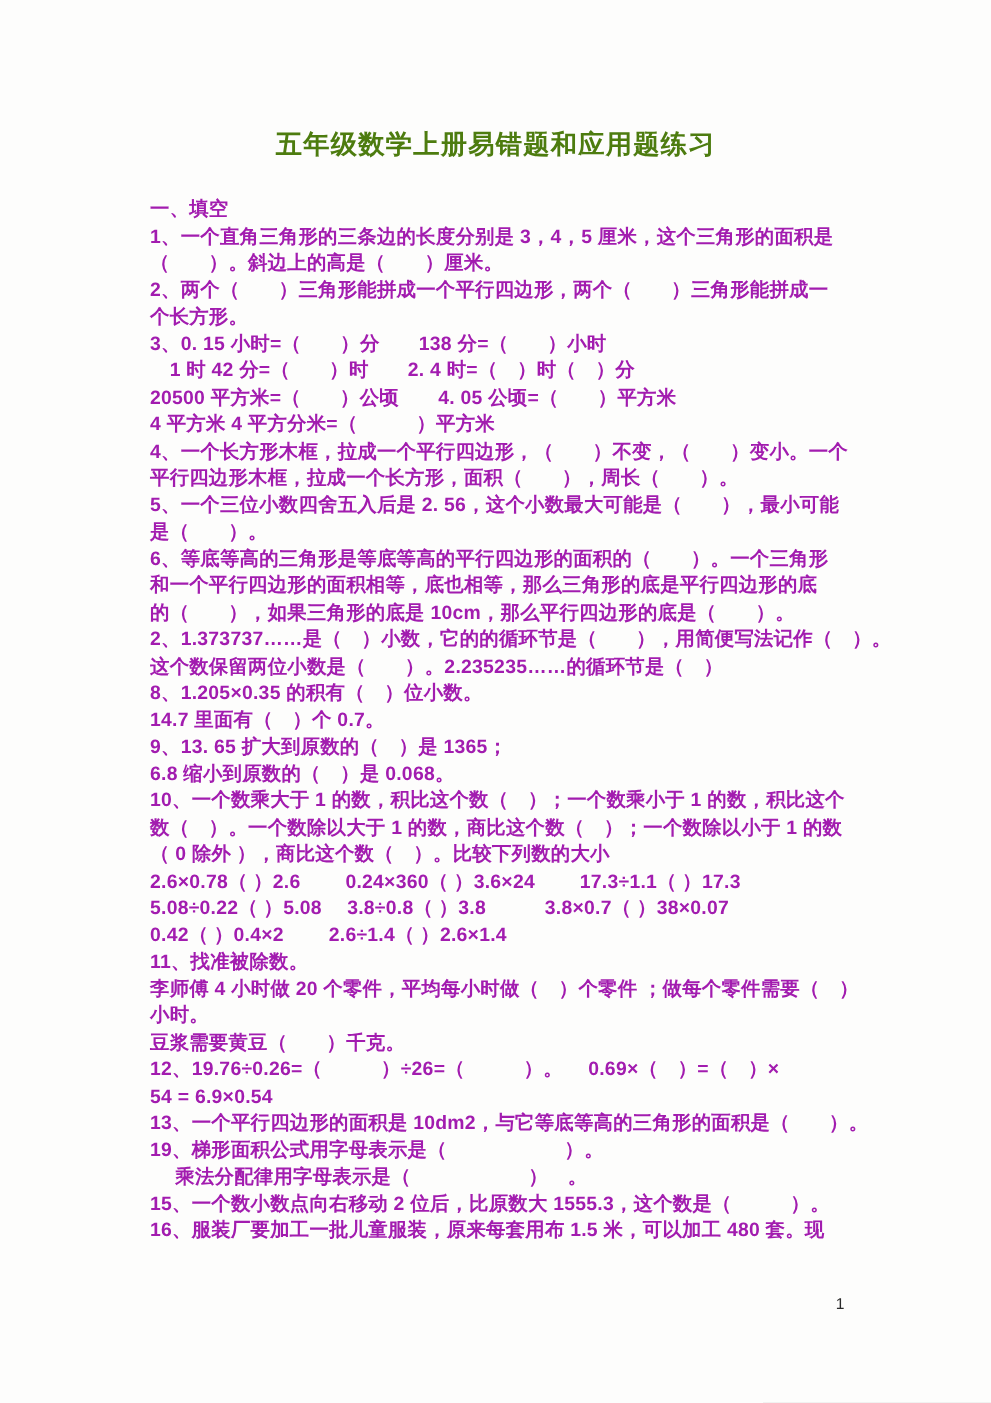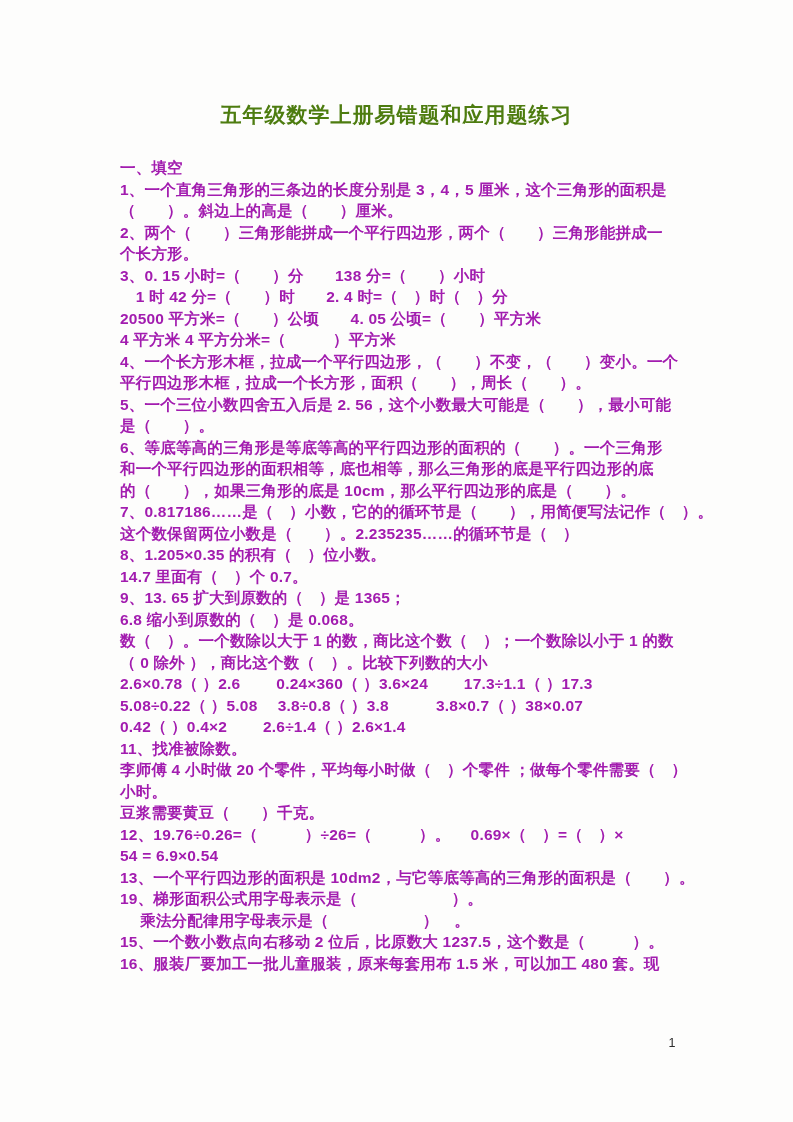--- a/index.html
+++ b/index.html
@@ -72,38 +72,39 @@
       <div class="line">　1 时 42 分=（　　）时　　2. 4 时=（　）时（　）分</div>
       <div class="line">20500 平方米=（　　）公顷　　4. 05 公顷=（　　）平方米</div>
       <div class="line">4 平方米 4 平方分米=（　　　）平方米</div>
       <div class="line">4、一个长方形木框，拉成一个平行四边形，（　　）不变，（　　）变小。一个</div>
       <div class="line">平行四边形木框，拉成一个长方形，面积（　　），周长（　　）。</div>
       <div class="line">5、一个三位小数四舍五入后是 2. 56，这个小数最大可能是（　　），最小可能</div>
       <div class="line">是（　　）。</div>
       <div class="line">6、等底等高的三角形是等底等高的平行四边形的面积的（　　）。一个三角形</div>
       <div class="line">和一个平行四边形的面积相等，底也相等，那么三角形的底是平行四边形的底</div>
       <div class="line">的（　　），如果三角形的底是 10cm，那么平行四边形的底是（　　）。</div>
-      <div class="line">7、0.817186……是（　）小数，它的的循环节是（　　），用简便写法记作（　）。</div>
+      <div class="line">2、1.373737……是（　）小数，它的的循环节是（　　），用简便写法记作（　）。</div>
       <div class="line">这个数保留两位小数是（　　）。2.235235……的循环节是（　）</div>
       <div class="line">8、1.205×0.35 的积有（　）位小数。</div>
       <div class="line">14.7 里面有（　）个 0.7。</div>
       <div class="line">9、13. 65 扩大到原数的（　）是 1365；</div>
       <div class="line">6.8 缩小到原数的（　）是 0.068。</div>
+      <div class="line">10、一个数乘大于 1 的数，积比这个数（　）；一个数乘小于 1 的数，积比这个</div>
       <div class="line">数（　）。一个数除以大于 1 的数，商比这个数（　）；一个数除以小于 1 的数</div>
       <div class="line">（ 0 除外 ），商比这个数（　）。比较下列数的大小</div>
       <div class="line">2.6×0.78（ ）2.6　　 0.24×360（ ）3.6×24　　 17.3÷1.1（ ）17.3</div>
       <div class="line">5.08÷0.22（ ）5.08　 3.8÷0.8（ ）3.8　　　3.8×0.7（ ）38×0.07</div>
       <div class="line">0.42（ ）0.4×2　　 2.6÷1.4（ ）2.6×1.4</div>
       <div class="line">11、找准被除数。</div>
       <div class="line">李师傅 4 小时做 20 个零件，平均每小时做（　）个零件 ；做每个零件需要（　）</div>
       <div class="line">小时。</div>
       <div class="line">豆浆需要黄豆（　　）千克。</div>
       <div class="line">12、19.76÷0.26=（　　　）÷26=（　　　）。　 0.69×（　）=（　）×</div>
       <div class="line">54 = 6.9×0.54</div>
       <div class="line">13、一个平行四边形的面积是 10dm2，与它等底等高的三角形的面积是（　　）。</div>
       <div class="line">19、梯形面积公式用字母表示是（　　　　　　）。</div>
       <div class="line">　 乘法分配律用字母表示是（　　　　　　）　。</div>
-      <div class="line">15、一个数小数点向右移动 2 位后，比原数大 1237.5，这个数是（　　　）。</div>
+      <div class="line">15、一个数小数点向右移动 2 位后，比原数大 1555.3，这个数是（　　　）。</div>
       <div class="line">16、服装厂要加工一批儿童服装，原来每套用布 1.5 米，可以加工 480 套。现</div>
     </div>
 
   <div class="page-number">1</div>
 </div>
 
 </body></html>

